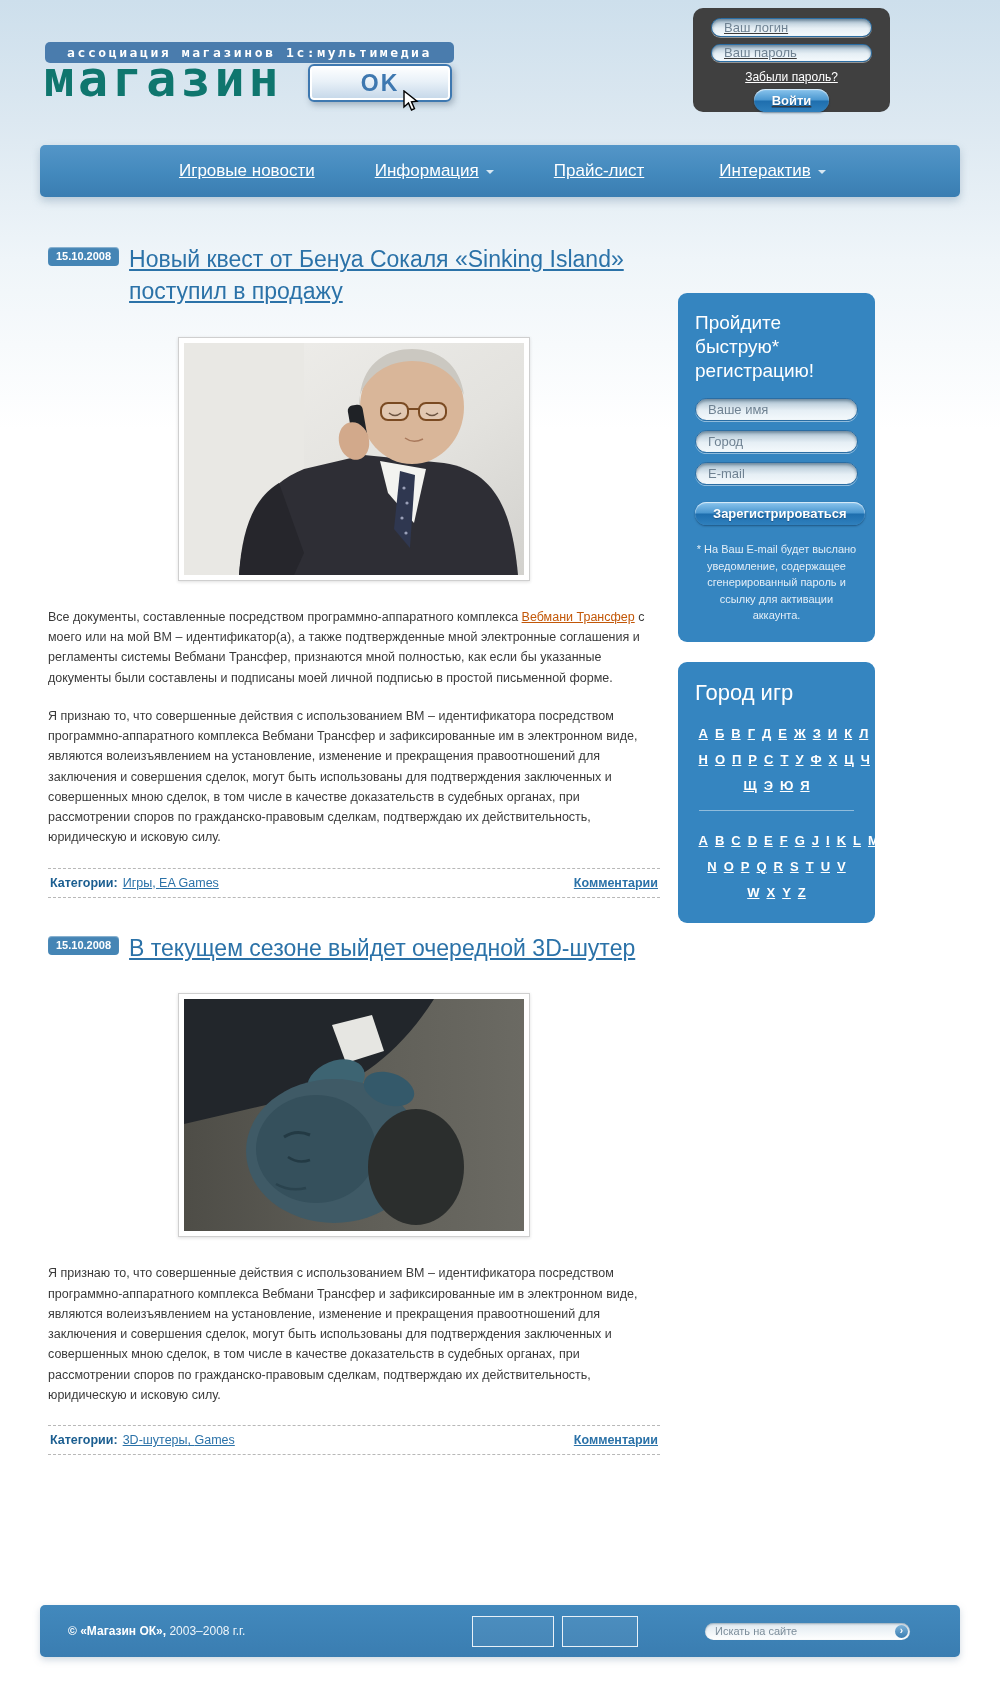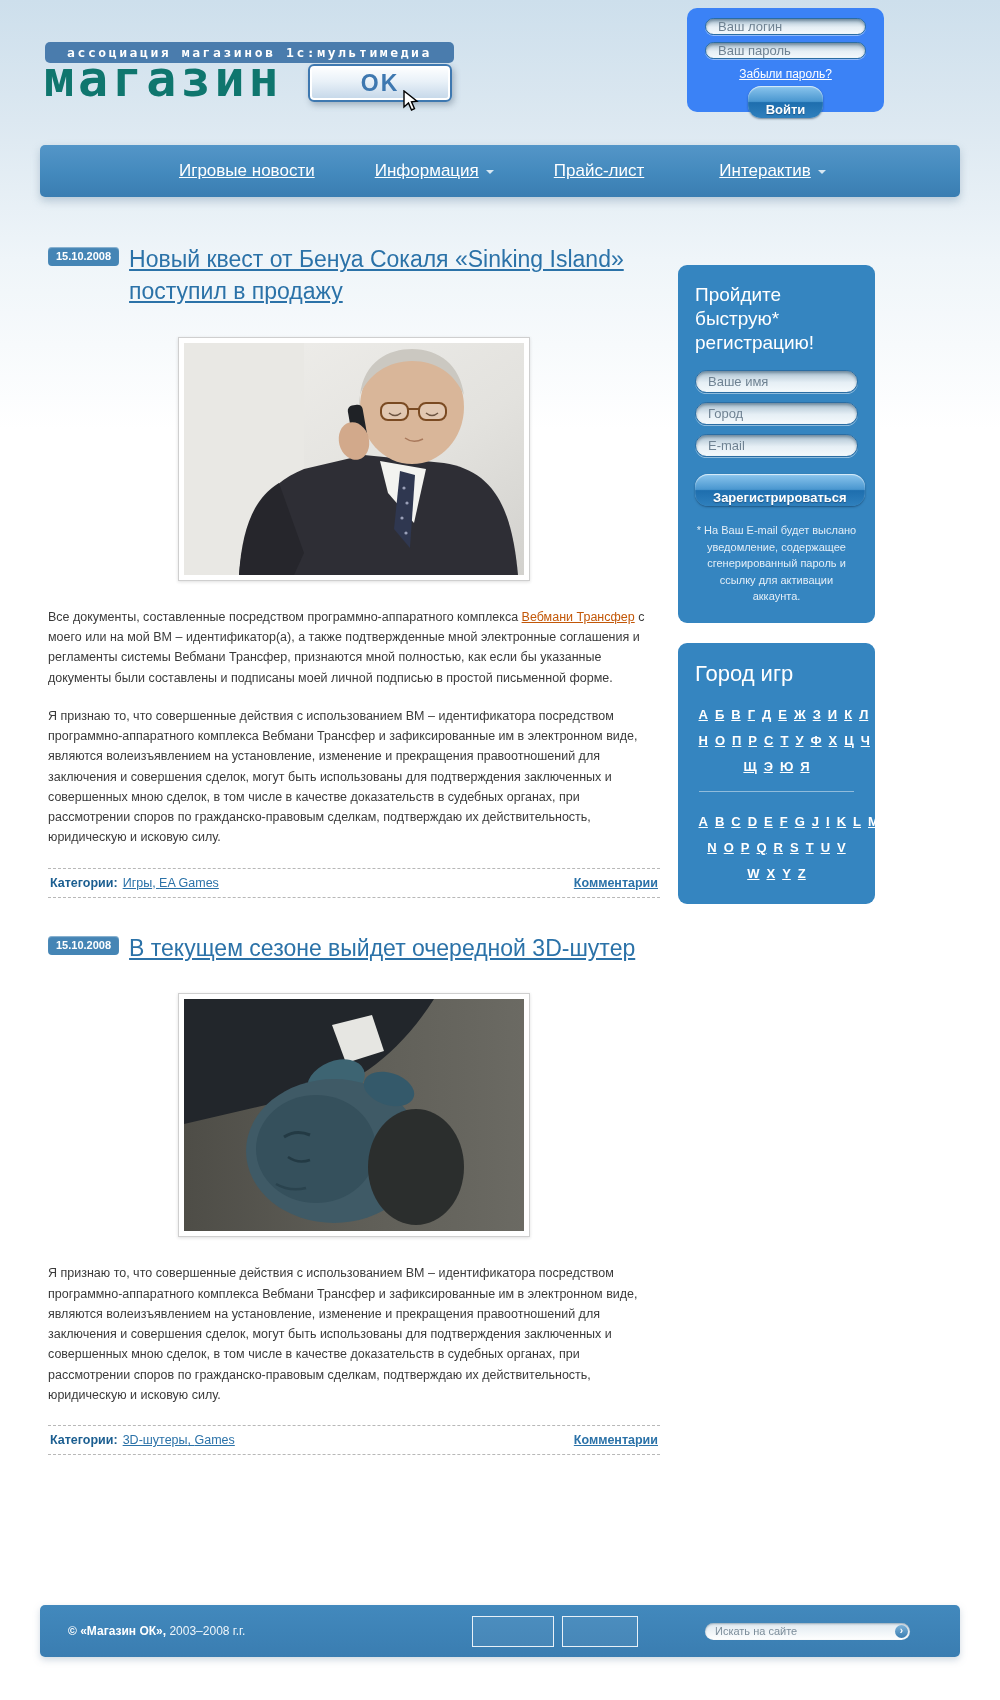--- a/index.html
+++ b/index.html
@@ -31,35 +31,35 @@
     position:absolute; left:308px; top:64px; width:144px; height:38px;
     background:linear-gradient(180deg,#ffffff 0%,#e9f1f8 45%,#c3d6e8 100%);
     border:2px solid #3e78b0; border-radius:6px;
     box-shadow:0 0 0 2px #ffffff inset, 2px 3px 6px rgba(90,110,130,.45);
     color:#3e78b0; font-weight:bold; font-size:23px; letter-spacing:2px;
     display:flex; align-items:center; justify-content:center;
   }
   .cursor-icon { position:absolute; right:28px; bottom:-12px; }
 
   .login-panel {
-    position:absolute; top:8px; right:116px; width:197px; height:104px;
-    background:#3b82f6; border-radius:10px; padding:10px 18px 0 18px;
-    display:flex; flex-direction:column; align-items:center;
+    position:absolute; top:8px; right:110px; width:197px; height:104px;
+    background:#404040; border-radius:10px; padding:10px 18px 0 18px;
+    display:flex; flex-direction:column; align-items:center;text-decoration:underline;
   }
   .pill-input {
     width:100%; height:23px; border-radius:12px; border:1px solid #2a6da3;
     background:linear-gradient(180deg,#a9bfcf 0%,#e6eff5 55%,#f4f9fc 100%);
     box-shadow:inset 0 2px 3px rgba(40,70,95,.45), 0 1px 0 rgba(255,255,255,.45);
     padding:0 12px; font-size:13px; color:#4a5a66; outline:none; margin-bottom:7px;
     font-family:"Liberation Sans", sans-serif;
   }
   .pill-input::placeholder { color:#6f8292; }
   .forgot { color:#ffffff; font-size:12px; text-decoration:underline; margin:1px 0 5px 0; }
   .btn-glossy {
-    border:none; border-radius:13px; height:23px; padding:16px 18px;
+    border:none; border-radius:13px; height:23px; padding:4px 18px;
     background:linear-gradient(180deg,#8cc6ee 0%,#4a97d0 48%,#1e6eae 52%,#2f80bd 100%);
     box-shadow:0 1px 2px rgba(10,40,70,.5), inset 0 1px 1px rgba(255,255,255,.7);
     color:#fff; font-weight:bold; font-size:13px; text-shadow:0 1px 1px rgba(20,60,100,.6);
     font-family:"Liberation Sans", sans-serif; cursor:pointer;
   }
 
   
   .main-nav {
     margin:0 40px; height:52px; border-radius:5px;
     background:linear-gradient(180deg,#5496c8 0%,#4389bd 55%,#3a7db1 100%);
@@ -110,21 +110,21 @@
   .cats-label { color:#1b5e90; font-weight:bold; margin-right:5px; }
   .cat-links a { color:#2b72a8; text-decoration:underline; }
   .cat-links a:not(:last-child)::after { content:", "; text-decoration:none; color:#2b72a8; }
   .comments { margin-left:auto; color:#2b72a8; font-weight:bold; text-decoration:underline; }
 
   .article + .article { margin-top:34px; }
 
   
   .sidebar { width:197px; margin-left:18px; padding-top:22px; }
   .panel {
-    background:#3585c0; border-radius:9px; padding:18px 17px; color:#fff;
+    background:#3585c0; border-radius:9px; padding:18px 17px; color:#fff;margin-top:28px;
   }
   .reg-title { font-size:19px; font-weight:normal; line-height:1.25; margin-bottom:16px; }
   .reg-panel .pill-input { margin-bottom:9px; }
   .reg-btn { display:block; margin:8px auto 0 auto; }
   .reg-note { font-size:11px; line-height:1.5; color:#e3eef7; text-align:center; margin-top:16px; }
 
   .games-panel { margin-top:20px; }
   .games-title { font-size:22px; font-weight:normal; margin-bottom:14px; }
   .letters { text-align:center; line-height:25px; }
   .letters a { color:#fff; font-weight:bold; font-size:13px; text-decoration:underline; margin:0 3.5px; }

